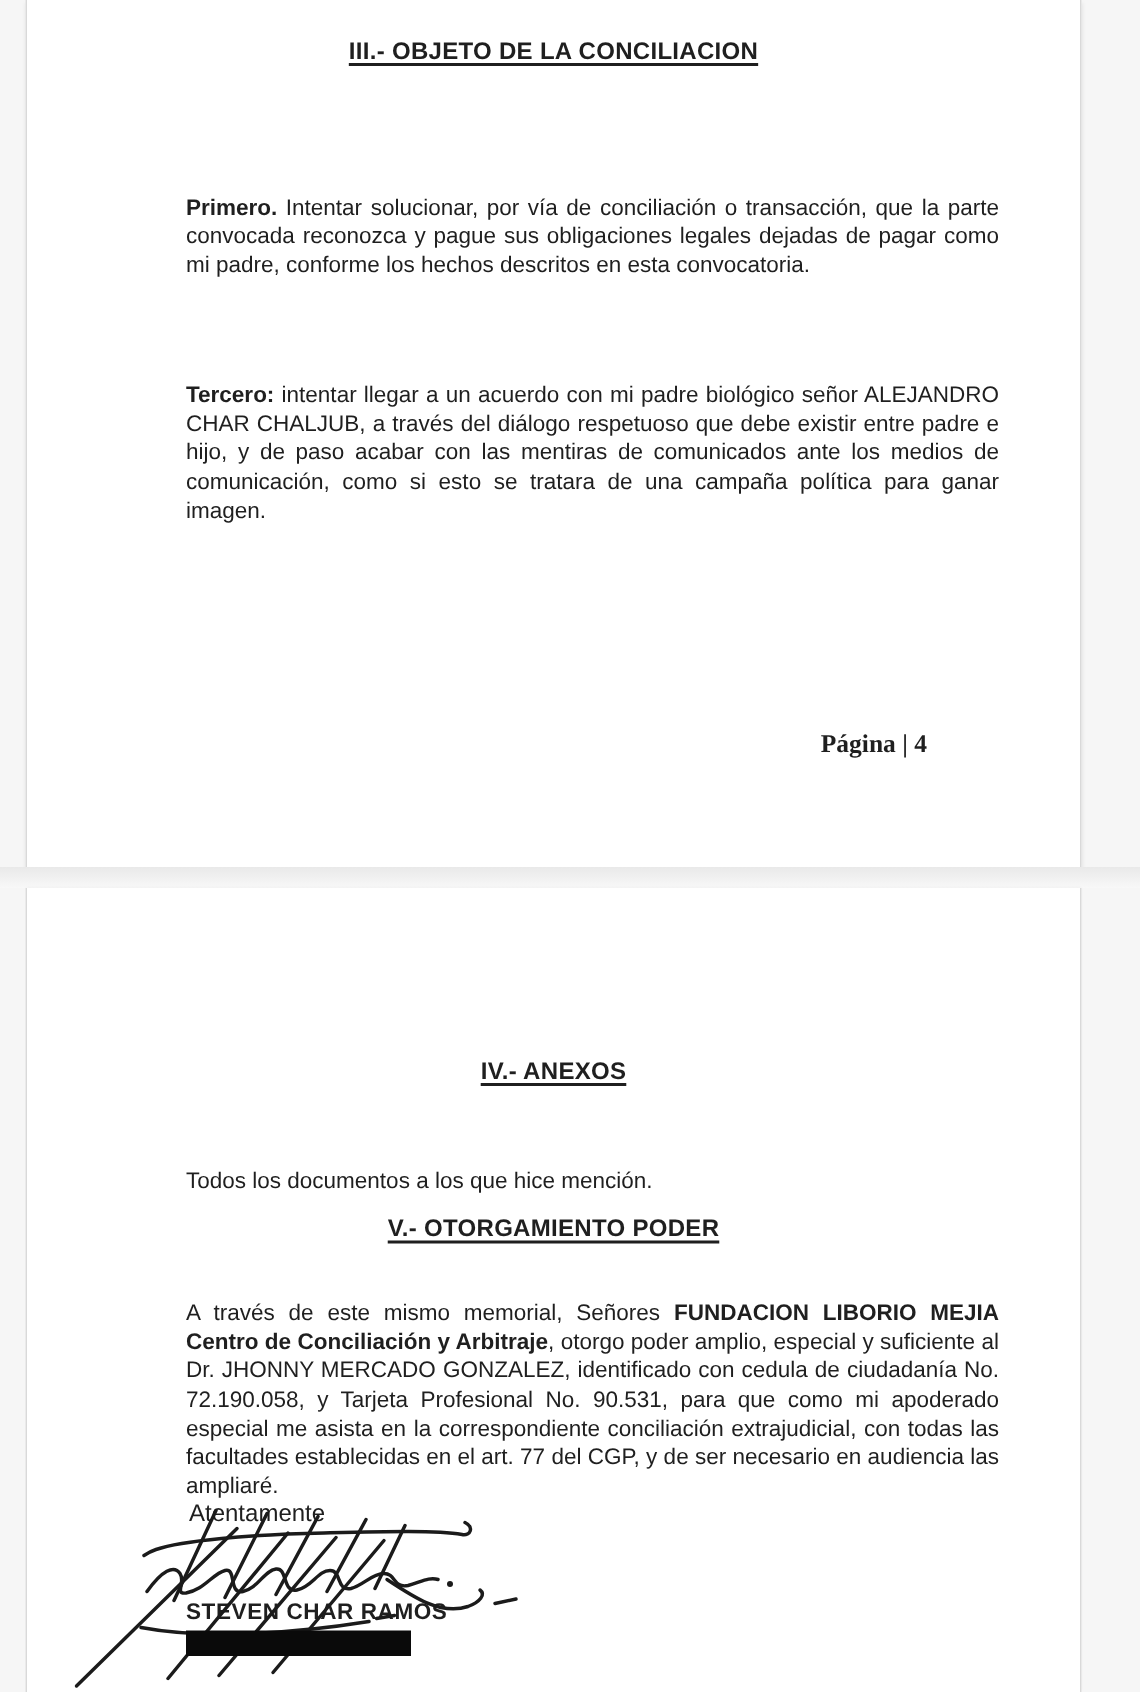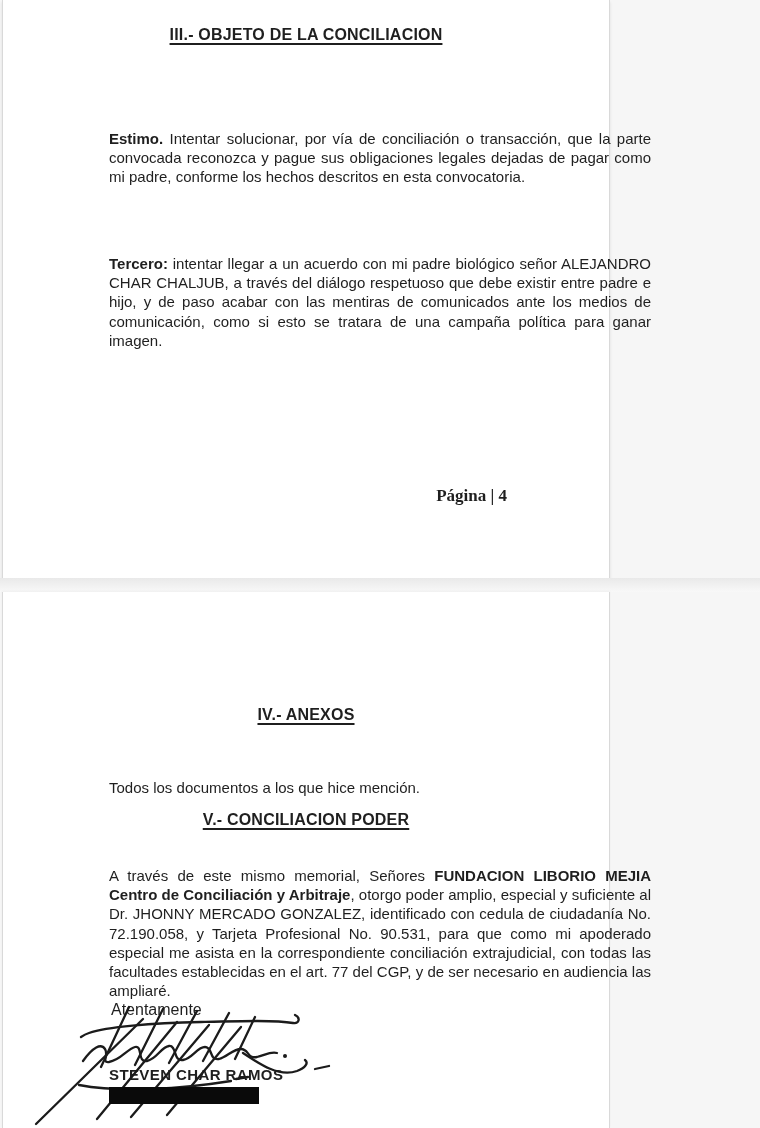--- a/index.html
+++ b/index.html
@@ -10,22 +10,22 @@
     width: 760px;
     height: 1128px;
     position: relative;
     background: #f6f6f6;
     font-family: "Liberation Sans", sans-serif;
     color: #1f1f1f;
     overflow: hidden;
   }
   .page {
     position: absolute;
-    left: 2px;
-    width: 608px;
+    left: 17px;
+    width: 704px;
     background: #ffffff;
     border-left: 1px solid #d9d9d9;
     border-right: 1px solid #d9d9d9;
     box-sizing: border-box;
   }
   #page1 {
     top: 0;
     height: 578px;
     box-shadow: 0 2px 3px rgba(0,0,0,0.10);
   }
@@ -119,21 +119,21 @@
   }
 </style>
 </head>
 <body>
 
 <div class="page" id="page1">
   <h1 class="heading" style="top:26px;"><span class="u">III.- OBJETO DE LA CONCILIACION</span></h1>
 
 
   <div class="block" style="top:129px;">
-    <p class="body-text"><span class="lbl">Estimo.</span><span> Intentar solucionar, por vía de conciliación o transacción, que la parte convocada reconozca y pague sus obligaciones legales dejadas de pagar como mi padre, conforme los hechos descritos en esta convocatoria.</span></p>
+    <p class="body-text"><span class="lbl">Primero.</span><span> Intentar solucionar, por vía de conciliación o transacción, que la parte convocada reconozca y pague sus obligaciones legales dejadas de pagar como mi padre, conforme los hechos descritos en esta convocatoria.</span></p>
   </div>
 
 
   <div class="block" style="top:254px;">
     <p class="body-text"><span class="lbl">Tercero:</span><span> intentar llegar a un acuerdo con mi padre biológico señor ALEJANDRO CHAR CHALJUB, a través del diálogo respetuoso que debe existir entre padre e hijo, y de paso acabar con las mentiras de comunicados ante los medios de comunicación, como si esto se tratara de una campaña política para ganar imagen.</span></p>
   </div>
 
 
 
   <p class="page-number" style="top:486px;">Página | 4</p>
@@ -141,21 +141,21 @@
 
 <div class="page-gap"></div>
 
 <div class="page" id="page2">
   <h1 class="heading" style="top:114px;"><span class="u">IV.- ANEXOS</span></h1>
 
   <div class="block" style="top:168px;">
     <p class="body-text" style="text-align:left;margin-top:18px;">Todos los documentos a los que hice mención.</p>
   </div>
 
-  <h1 class="heading" style="top:219px;"><span class="u">V.- CONCILIACION PODER</span></h1>
+  <h1 class="heading" style="top:219px;"><span class="u">V.- OTORGAMIENTO PODER</span></h1>
 
   <div class="block" style="top:274px;">
     <p class="body-text"><span>A través de este mismo memorial, Señores </span><span class="lbl">FUNDACION LIBORIO MEJIA Centro de Conciliación y Arbitraje</span><span>,  otorgo poder amplio, especial y suficiente al Dr. JHONNY MERCADO GONZALEZ, identificado con cedula de ciudadanía No. 72.190.058, y Tarjeta Profesional No. 90.531, para que como mi apoderado especial me asista en la correspondiente conciliación extrajudicial, con todas las facultades establecidas en el art. 77 del CGP, y de ser necesario en audiencia las ampliaré.</span></p>
   </div>
 
   <p class="closing-line" style="top:409px;">Atentamente</p>
 
   <svg class="signature-svg" width="310" height="135" viewBox="0 0 310 135">
     <g fill="none" stroke="#1b1b1b" stroke-width="2.3" stroke-linecap="round">
 

